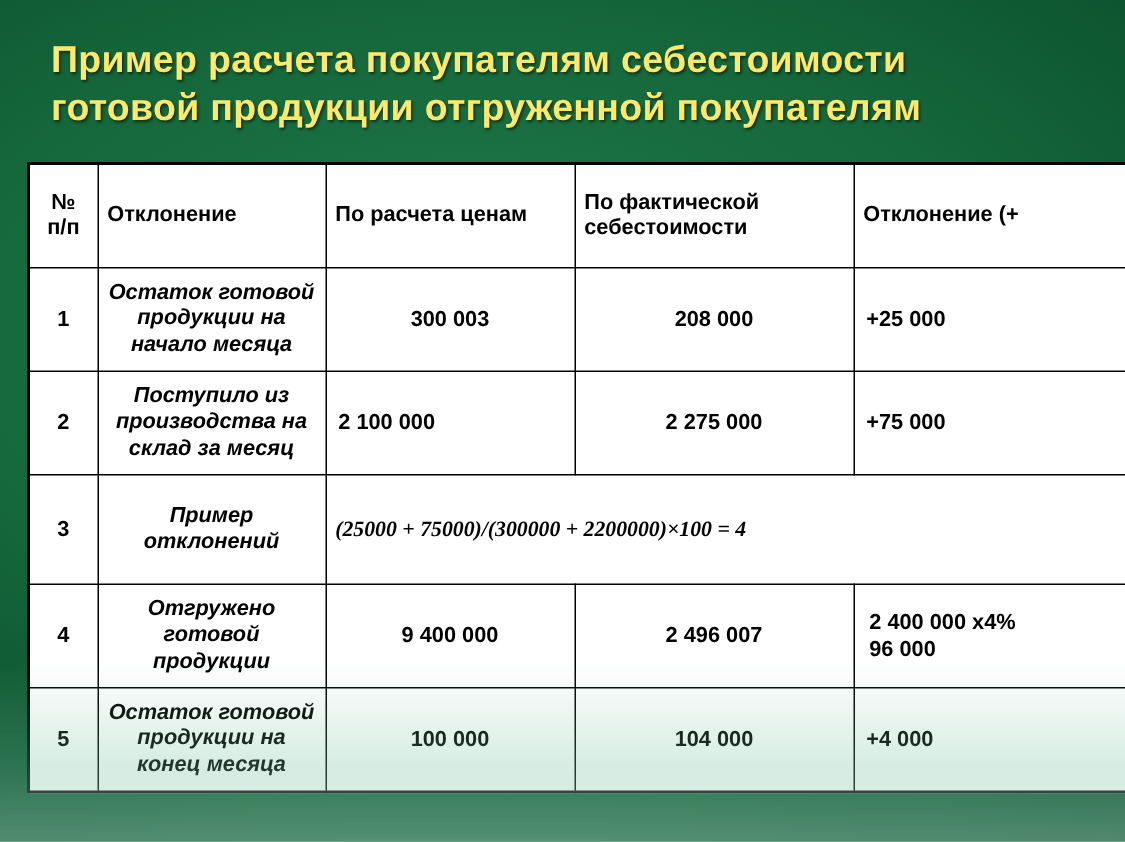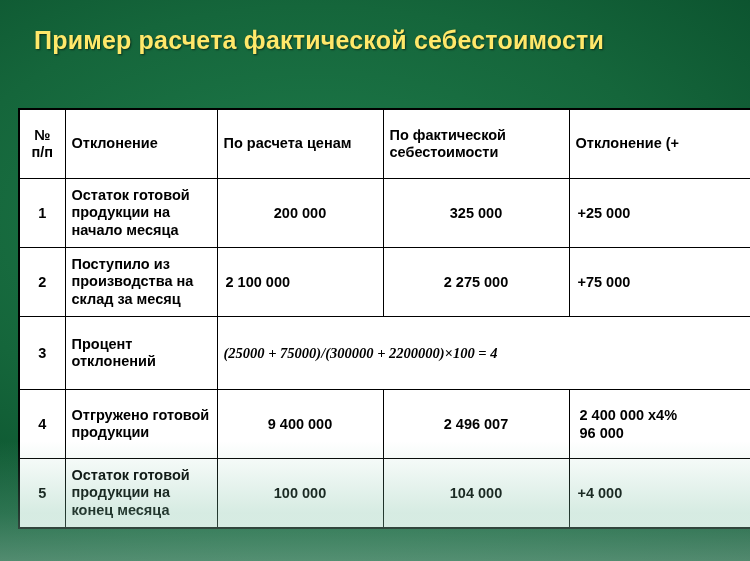--- a/index.html
+++ b/index.html
@@ -87,24 +87,25 @@
     padding-left: 10px;
   }
   tbody td {
     height: 58px;
   }
   .cell-num {
     text-align: center;
     font-size: 15.5px;
   }
   .cell-name {
-    text-align: left;
+    text-align: center;
     padding-left: 8px;
     line-height: 1.2;
     font-size: 14.5px;
+    font-style: italic;
   }
   .cell-val {
     text-align: center;
     font-size: 15px;
     white-space: pre-line;
   }
   .cell-val.lead {
     padding-left: 8px;
     text-align: left;
   }
@@ -126,21 +127,22 @@
   .row-percent td {
     height: 62px;
   }
 </style>
 </head>
 <body>
 
 <div class="slide">
 
   <div class="title">
-    <span class="line">Пример расчета фактической себестоимости</span>
+    <span class="line">Пример расчета покупателям себестоимости</span>
+    <span class="line">готовой продукции отгруженной покупателям</span>
   </div>
 
   <div class="table-wrap">
     <table class="data">
       <colgroup>
         <col class="c0">
           <col class="c1">
           <col class="c2">
           <col class="c3">
           <col class="c4">
@@ -151,34 +153,34 @@
           <td class="hdr-left">Отклонение</td>
           <td class="hdr-left">По расчета ценам</td>
           <td class="hdr-left">По фактической себестоимости</td>
           <td class="hdr-left">Отклонение (+</td>
         </tr>
       </thead>
       <tbody>
         <tr>
           <td class="cell-num">1</td>
           <td class="cell-name">Остаток готовой продукции на начало месяца</td>
-          <td class="cell-val">200 000</td>
-          <td class="cell-val">325 000</td>
+          <td class="cell-val">300 003</td>
+          <td class="cell-val">208 000</td>
           <td class="cell-val lead">+25 000</td>
         </tr>
         <tr>
           <td class="cell-num">2</td>
           <td class="cell-name">Поступило из производства на склад за месяц</td>
           <td class="cell-val lead">2 100 000</td>
           <td class="cell-val">2 275 000</td>
           <td class="cell-val lead">+75 000</td>
         </tr>
         <tr class="row-percent">
           <td class="cell-num">3</td>
-          <td class="cell-name"> Процент отклонений</td>
+          <td class="cell-name"> Пример отклонений</td>
           <td class="formula-cell" colspan="3">(25000 + 75000)/(300000 + 2200000)×100 = 4</td>
         </tr>
         <tr>
           <td class="cell-num">4</td>
           <td class="cell-name">Отгружено готовой продукции</td>
           <td class="cell-val">9 400 000</td>
           <td class="cell-val">2 496 007</td>
           <td class="cell-val right-wrap">2 400 000 х4%
 96 000</td>
         </tr>

